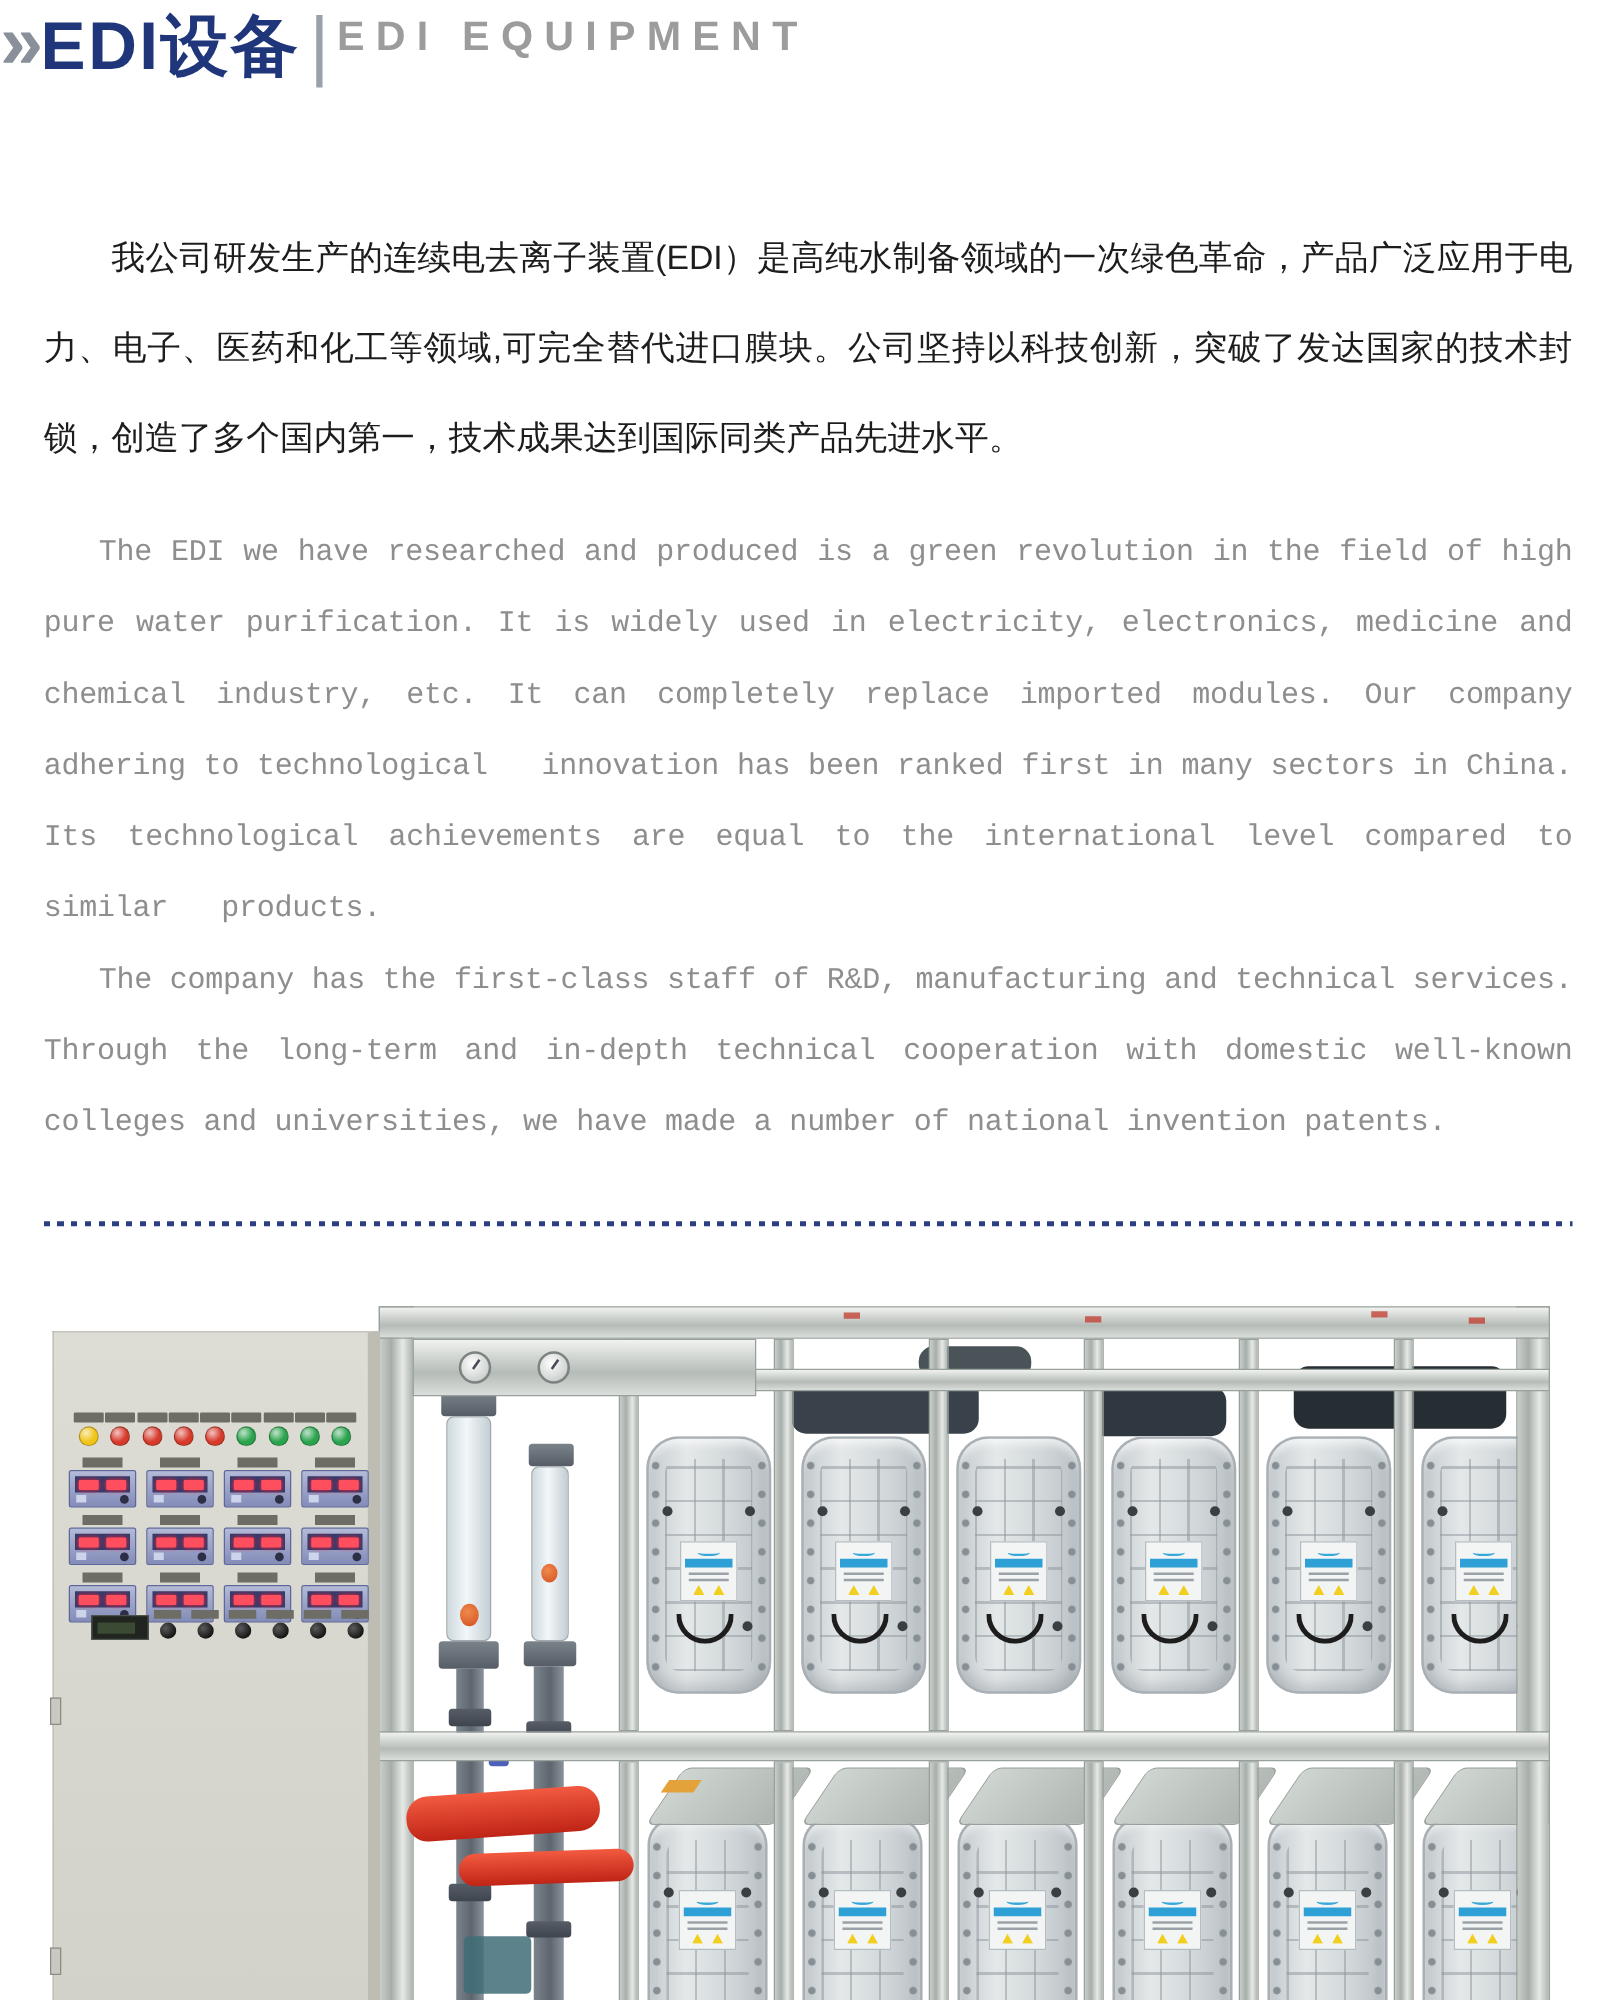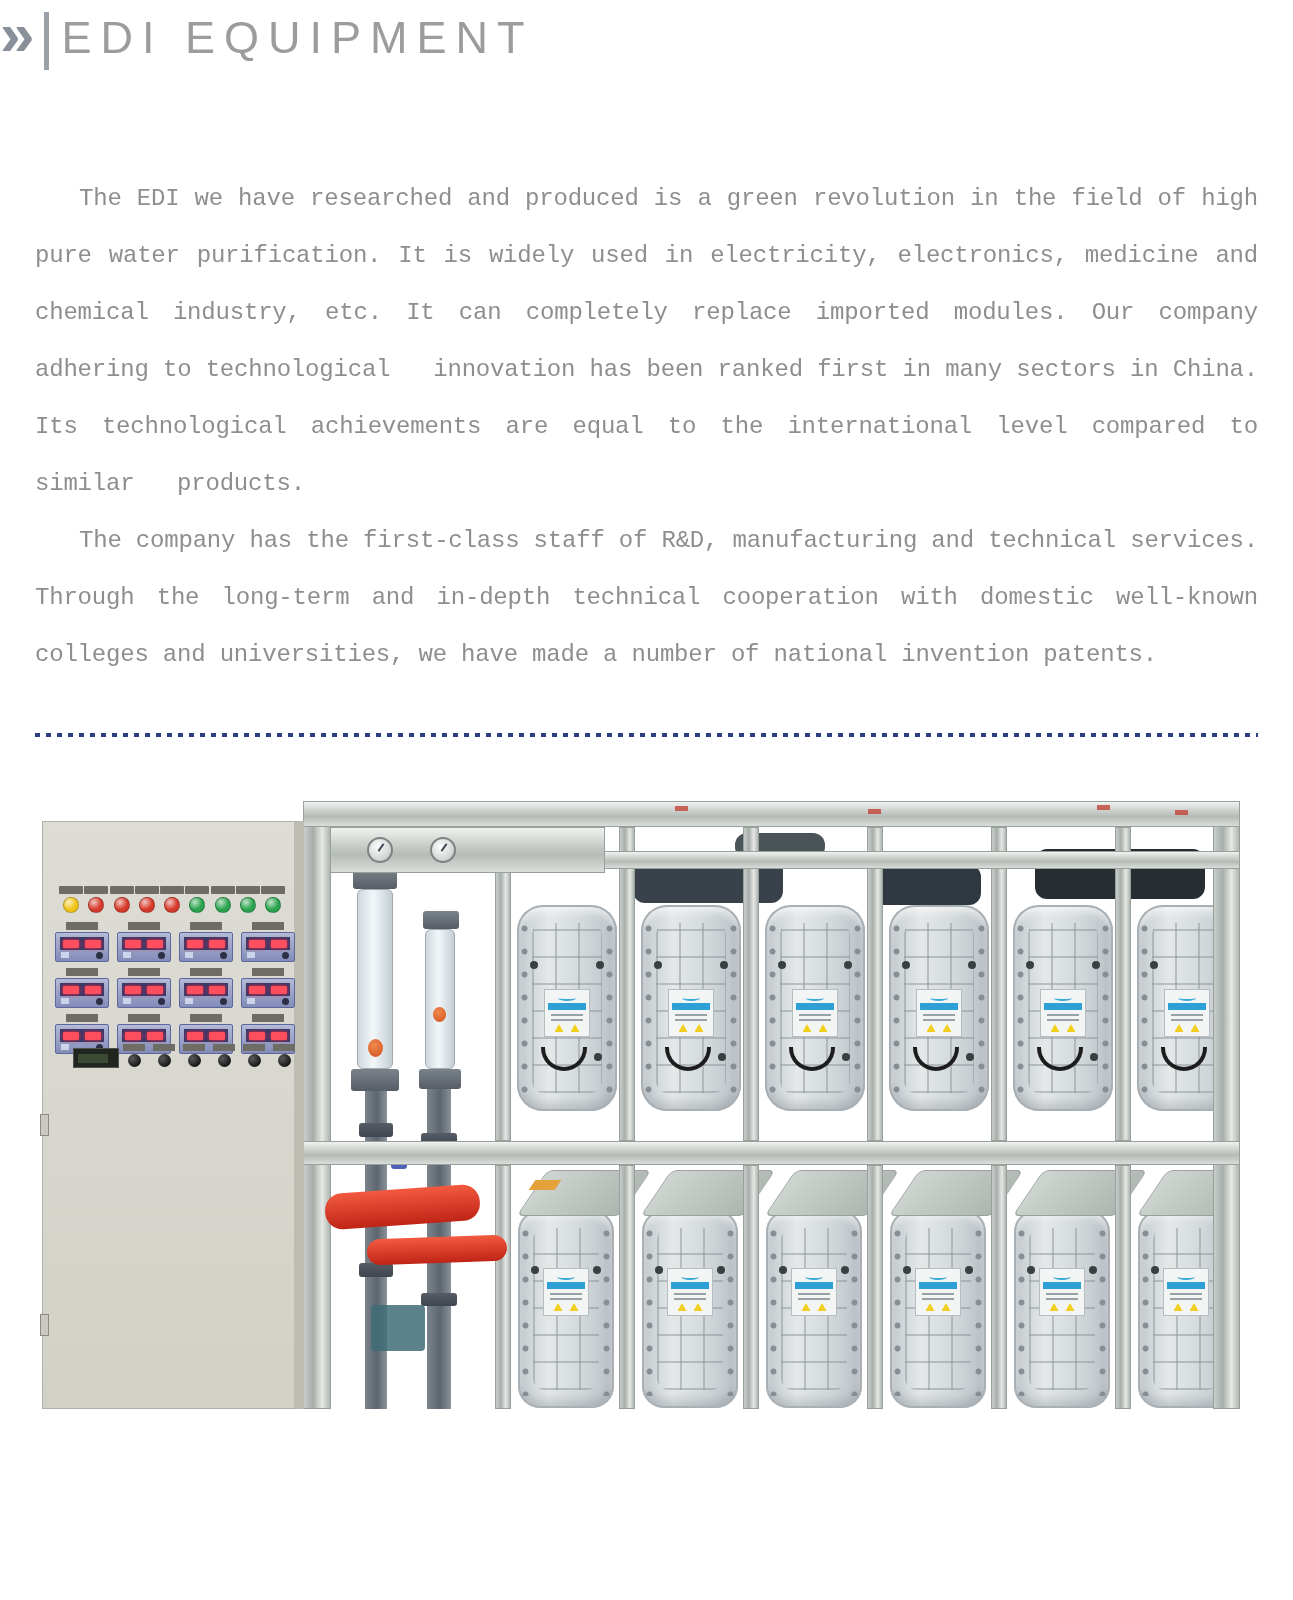--- a/index.html
+++ b/index.html
@@ -4,21 +4,21 @@
 <style>
   html,body{margin:0;padding:0;background:#fff;}
   body{width:1293px;height:1600px;overflow:hidden;position:relative;
        font-family:"Liberation Sans","DejaVu Sans",sans-serif;}
 
   
   .header{display:flex;align-items:flex-start;height:86px;padding:6px 0 0 0;}
   .chev{font-size:62px;line-height:.9;color:#8a9099;font-weight:700;letter-spacing:-6px;margin-right:4px;}
   .t-zh{font-size:54px;font-weight:700;color:#20367a;letter-spacing:2px;line-height:1.15;}
   .t-bar{width:5px;height:58px;background:#9ba1a8;margin:6px 12px 0 12px;}
-  .t-en{font-size:45px;color:#9c9c9c;letter-spacing:9px;line-height:1.4;font-weight:400;}
+  .t-en{font-size:33px;color:#9c9c9c;letter-spacing:9px;line-height:1.4;font-weight:700;}
 
   
   .content{margin:0 35px;}
   .sec-zh{margin-top:78px;}
   .sec-zh p{margin:0;font-size:27px;line-height:72px;color:#1d1d1d;text-align:justify;text-indent:2em;}
   .sec-en{margin-top:28px;font-family:Liberation Mono, monospace;}
   .sec-en p{margin:0;font-size:24px;line-height:57px;color:#8e8e8e;text-align:justify;
             text-indent:44px;white-space:pre-wrap;letter-spacing:-0.2px;}
   .dotline{margin-top:50px;height:4px;
            background:repeating-linear-gradient(90deg,#2c3f80 0 5px,transparent 5px 11px);}
@@ -102,26 +102,28 @@
   .pipe{background:linear-gradient(90deg,#7b838d,#5d656f 55%,#8a929b);}
   .union{background:linear-gradient(180deg,#565d66,#3e454e);border-radius:3px;}
   .valve{background:linear-gradient(180deg,#f25a40,#bf2416);border-radius:17px;}
   .teal{background:#4b7a85;opacity:.85;border-radius:4px;}
 </style>
 </head>
 <body>
 
 <header class="header">
   <span class="chev">»</span>
+  <span class="t-zh">EDI设备</span>
   <span class="t-bar"></span>
   <span class="t-en">EDI EQUIPMENT</span>
 </header>
 
 <main class="content">
   <section class="sec-zh">
+    <p>我公司研发生产的连续电去离子装置(EDI）是高纯水制备领域的一次绿色革命，产品广泛应用于电力、电子、医药和化工等领域,可完全替代进口膜块。公司坚持以科技创新，突破了发达国家的技术封锁，创造了多个国内第一，技术成果达到国际同类产品先进水平。</p>
   </section>
   <section class="sec-en">
     <p>The EDI we have researched and produced is a green revolution in the field of high pure water purification. It is widely used in electricity, electronics, medicine and chemical industry, etc. It can completely replace imported modules. Our company adhering to technological   innovation has been ranked first in many sectors in China. Its technological achievements are equal to the international level compared to similar   products.</p>
     <p>The company has the first-class staff of R&amp;D, manufacturing and technical services. Through the long-term and in-depth technical cooperation with domestic well-known colleges and universities, we have made a number of national invention patents.</p>
   </section>
 
   <div class="dotline"></div>
 
   <figure class="photo" style="margin:56px 0 0 0;">
     <div id="blobs">

